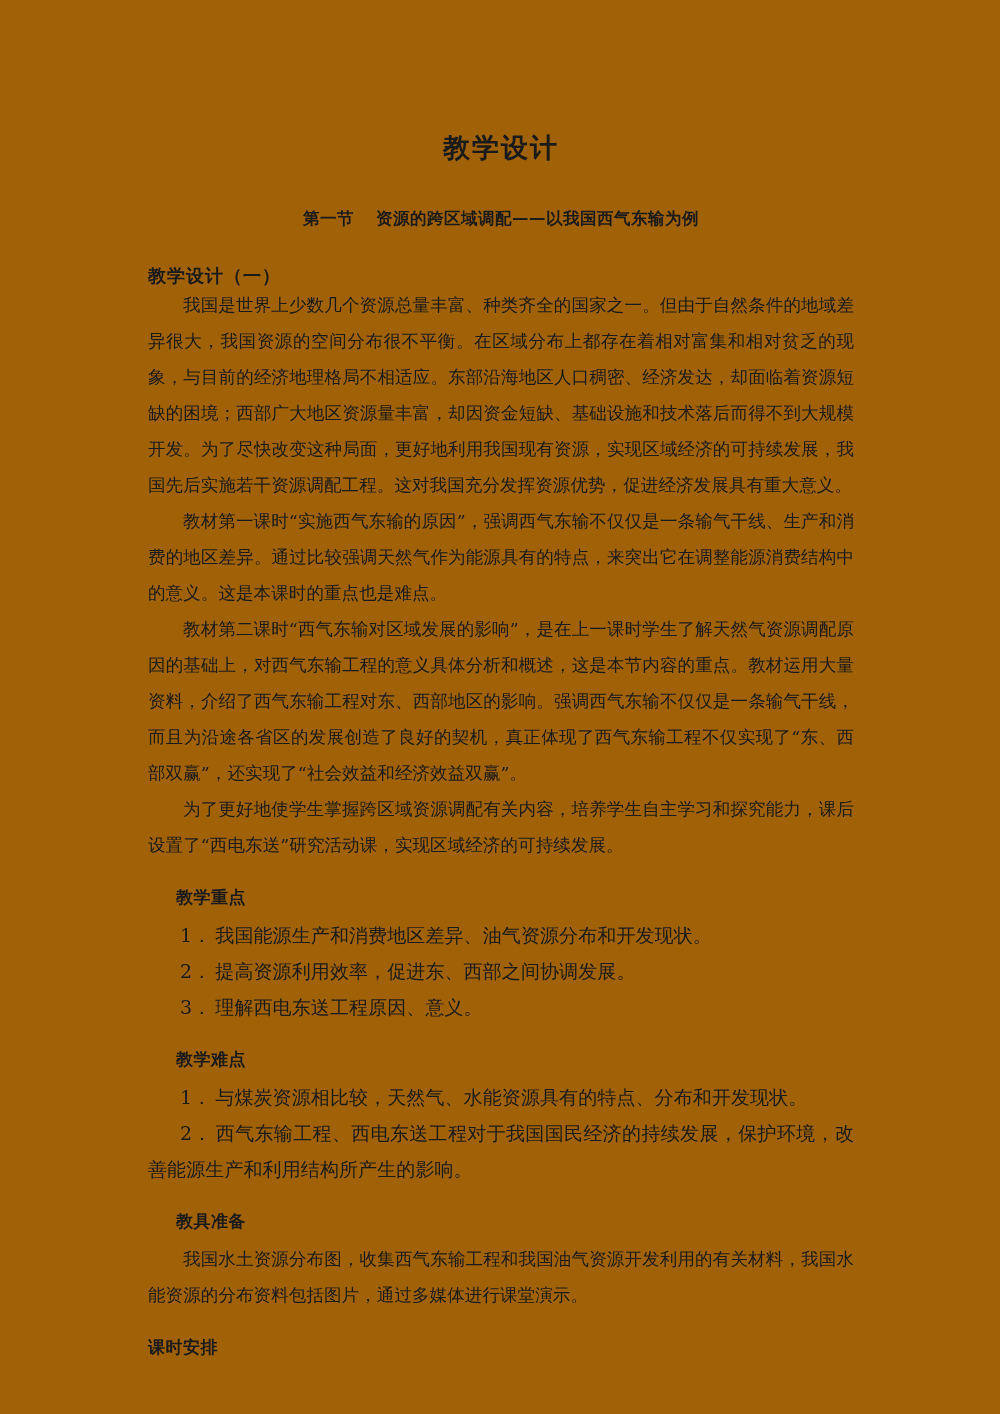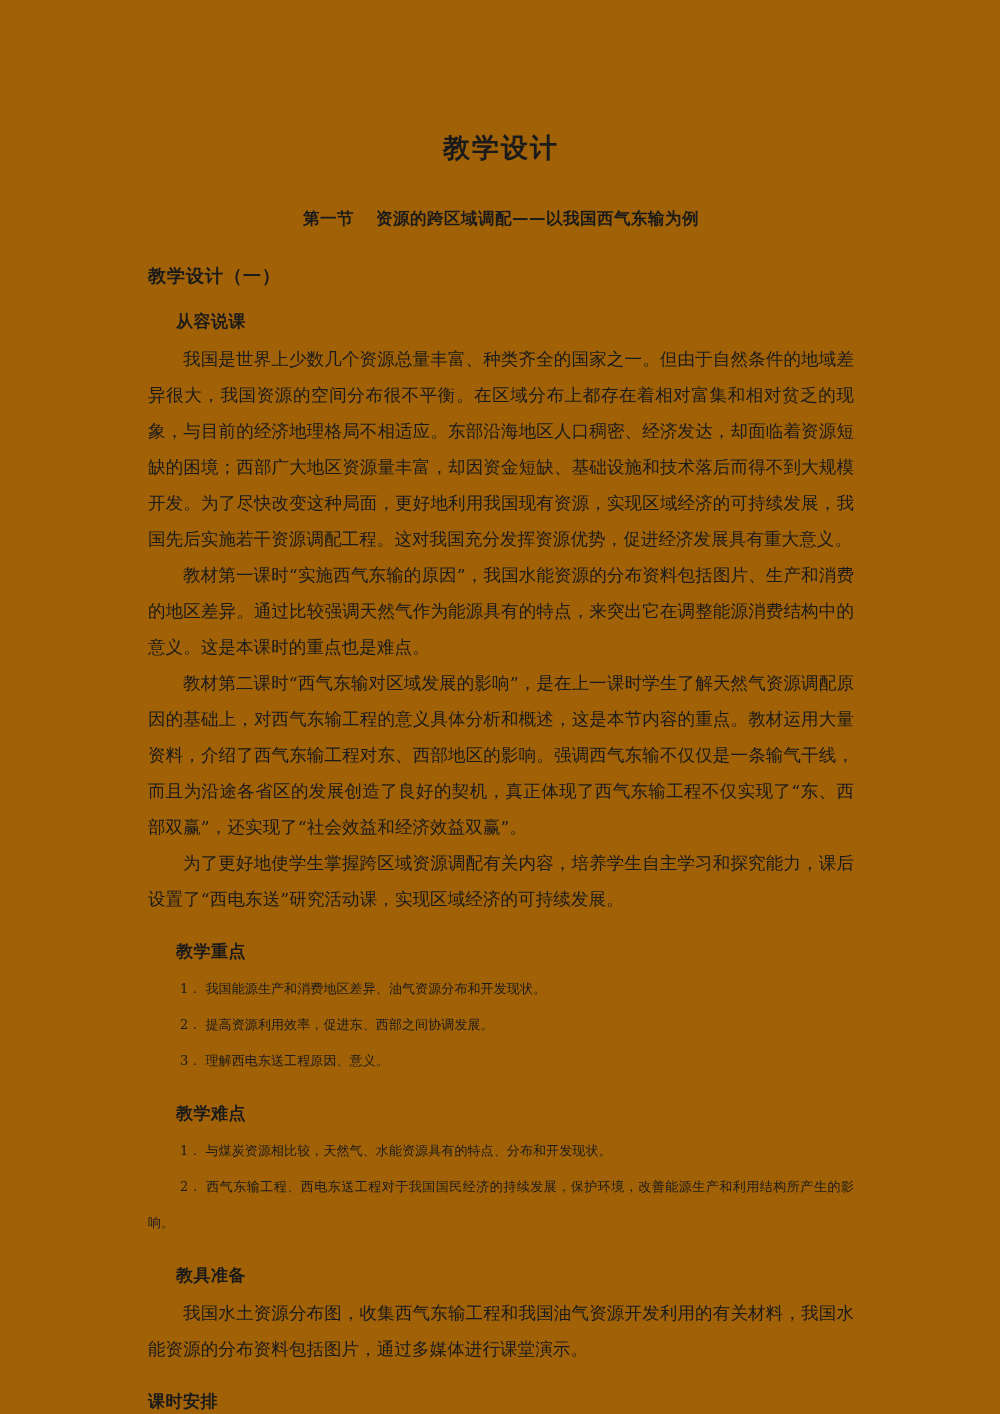--- a/index.html
+++ b/index.html
@@ -90,21 +90,21 @@
     line-height: 36px;
     margin: 0;
     text-indent: 35px;
     text-align: justify;
     text-justify: inter-ideograph;
     letter-spacing: 0.1px;
   }
 
   
   .num-item {
-    font-size: 13px;
+    font-size: 19px;
     line-height: 36px;
     margin: 0;
     text-indent: 32px;
     text-align: justify;
     letter-spacing: 0.1px;
   }
   .num-item .num {
     margin-right: 4px;
   }
 </style>
@@ -115,25 +115,24 @@
   <div class="content">
 
     <h1 class="doc-title">教学设计</h1>
 
     <h2 class="section-heading">
       <span class="sec-no">第一节</span><span>资源的跨区域调配——以我国西气东输为例</span>
     </h2>
 
     <h3 class="sub-title">教学设计（一）</h3>
 
-    <p class="bold-heading">从容说课</p>
 
     <p class="para">我国是世界上少数几个资源总量丰富、种类齐全的国家之一。但由于自然条件的地域差异很大，我国资源的空间分布很不平衡。在区域分布上都存在着相对富集和相对贫乏的现象，与目前的经济地理格局不相适应。东部沿海地区人口稠密、经济发达，却面临着资源短缺的困境；西部广大地区资源量丰富，却因资金短缺、基础设施和技术落后而得不到大规模开发。为了尽快改变这种局面，更好地利用我国现有资源，实现区域经济的可持续发展，我国先后实施若干资源调配工程。这对我国充分发挥资源优势，促进经济发展具有重大意义。</p>
 
-    <p class="para">教材第一课时“实施西气东输的原因”，我国水能资源的分布资料包括图片、生产和消费的地区差异。通过比较强调天然气作为能源具有的特点，来突出它在调整能源消费结构中的意义。这是本课时的重点也是难点。</p>
+    <p class="para">教材第一课时“实施西气东输的原因”，强调西气东输不仅仅是一条输气干线、生产和消费的地区差异。通过比较强调天然气作为能源具有的特点，来突出它在调整能源消费结构中的意义。这是本课时的重点也是难点。</p>
 
     <p class="para">教材第二课时“西气东输对区域发展的影响”，是在上一课时学生了解天然气资源调配原因的基础上，对西气东输工程的意义具体分析和概述，这是本节内容的重点。教材运用大量资料，介绍了西气东输工程对东、西部地区的影响。强调西气东输不仅仅是一条输气干线，而且为沿途各省区的发展创造了良好的契机，真正体现了西气东输工程不仅实现了“东、西部双赢”，还实现了“社会效益和经济效益双赢”。</p>
 
     <p class="para">为了更好地使学生掌握跨区域资源调配有关内容，培养学生自主学习和探究能力，课后设置了“西电东送”研究活动课，实现区域经济的可持续发展。</p>
 
     <p class="bold-heading">教学重点</p>
 
     <p class="num-item">
       <span class="num">1．</span><span>我国能源生产和消费地区差异、油气资源分布和开发现状。</span>
     </p>

